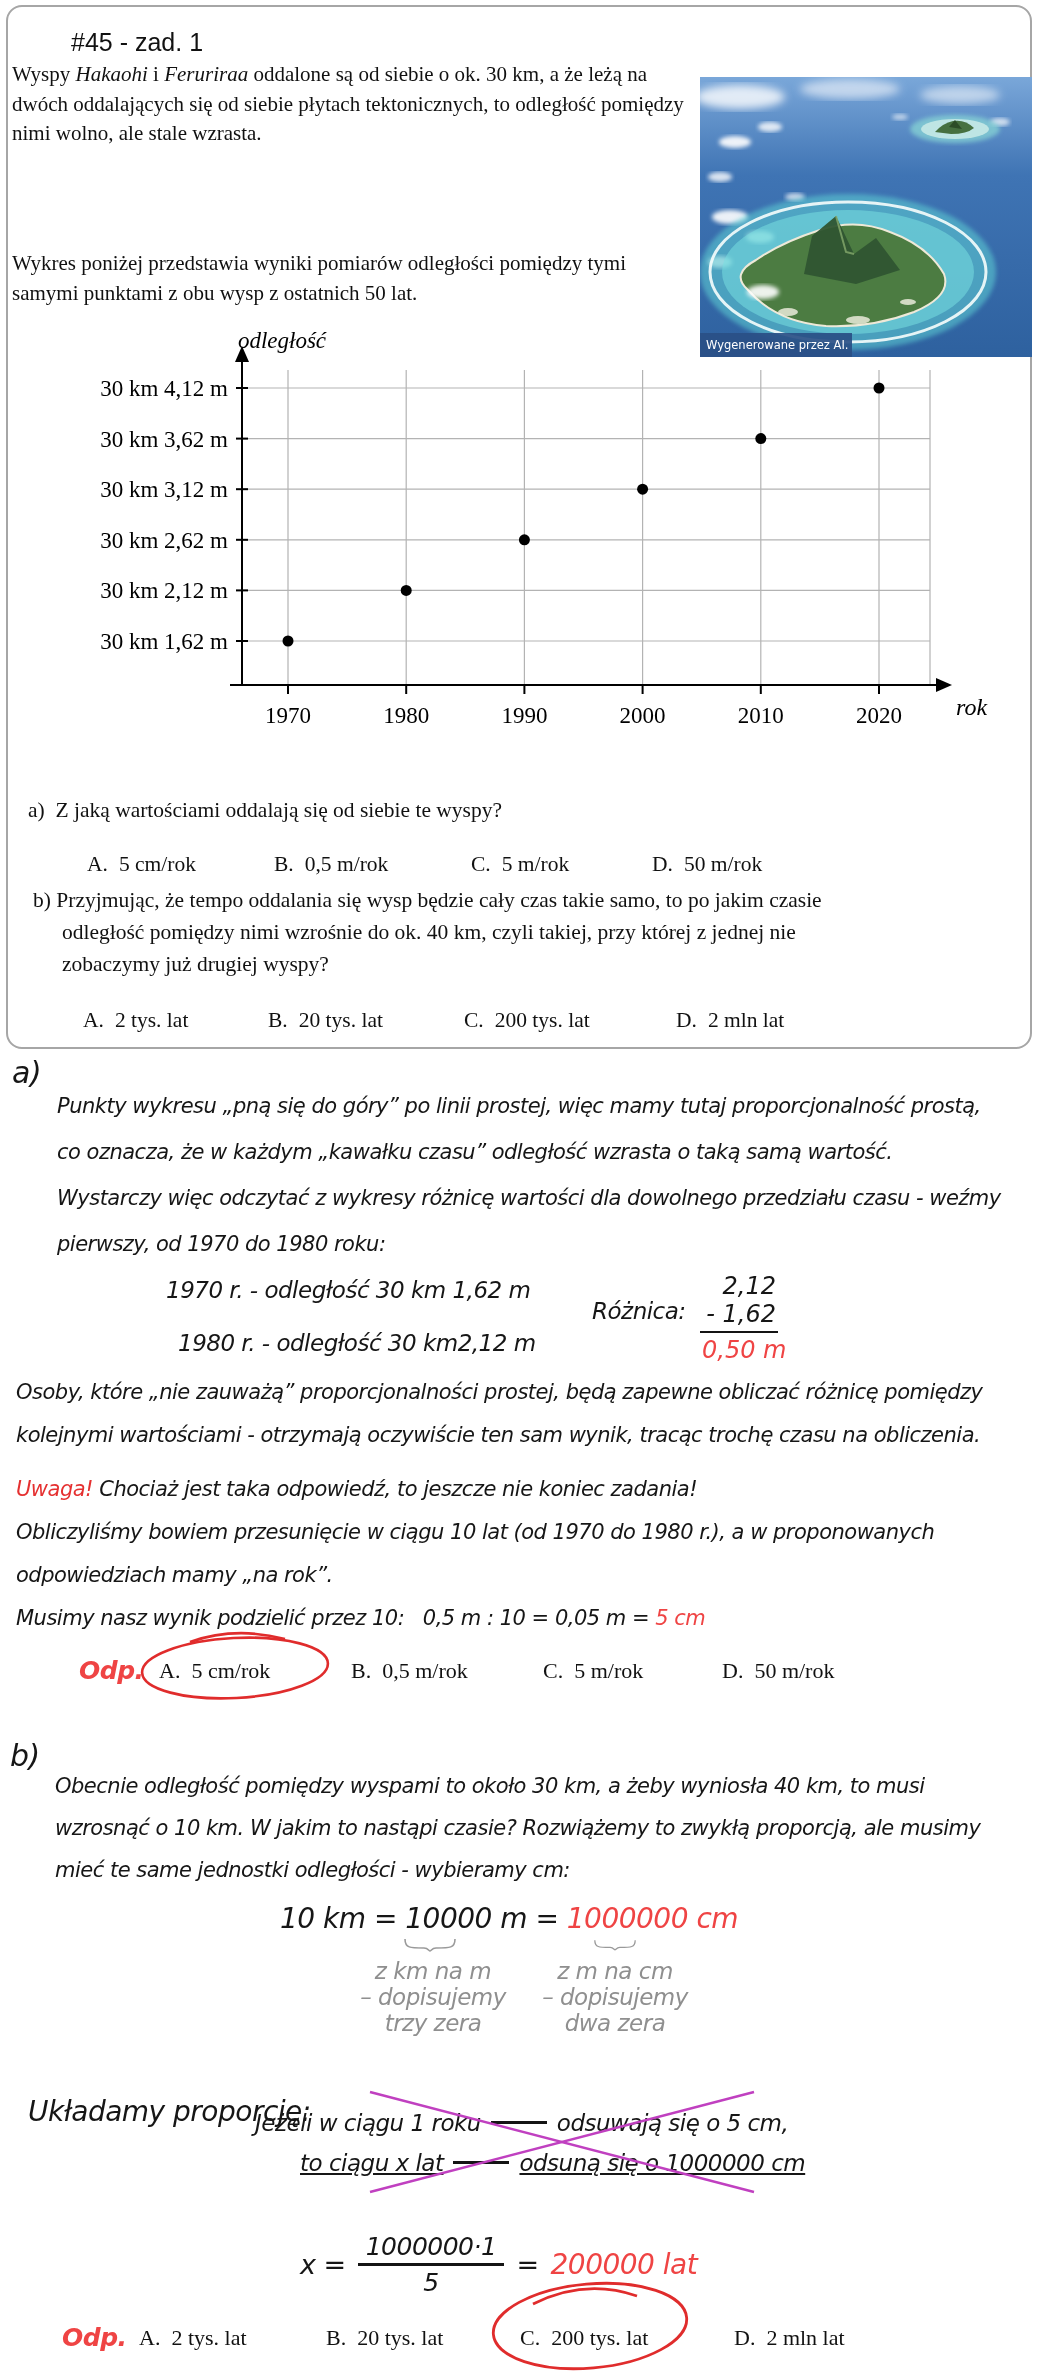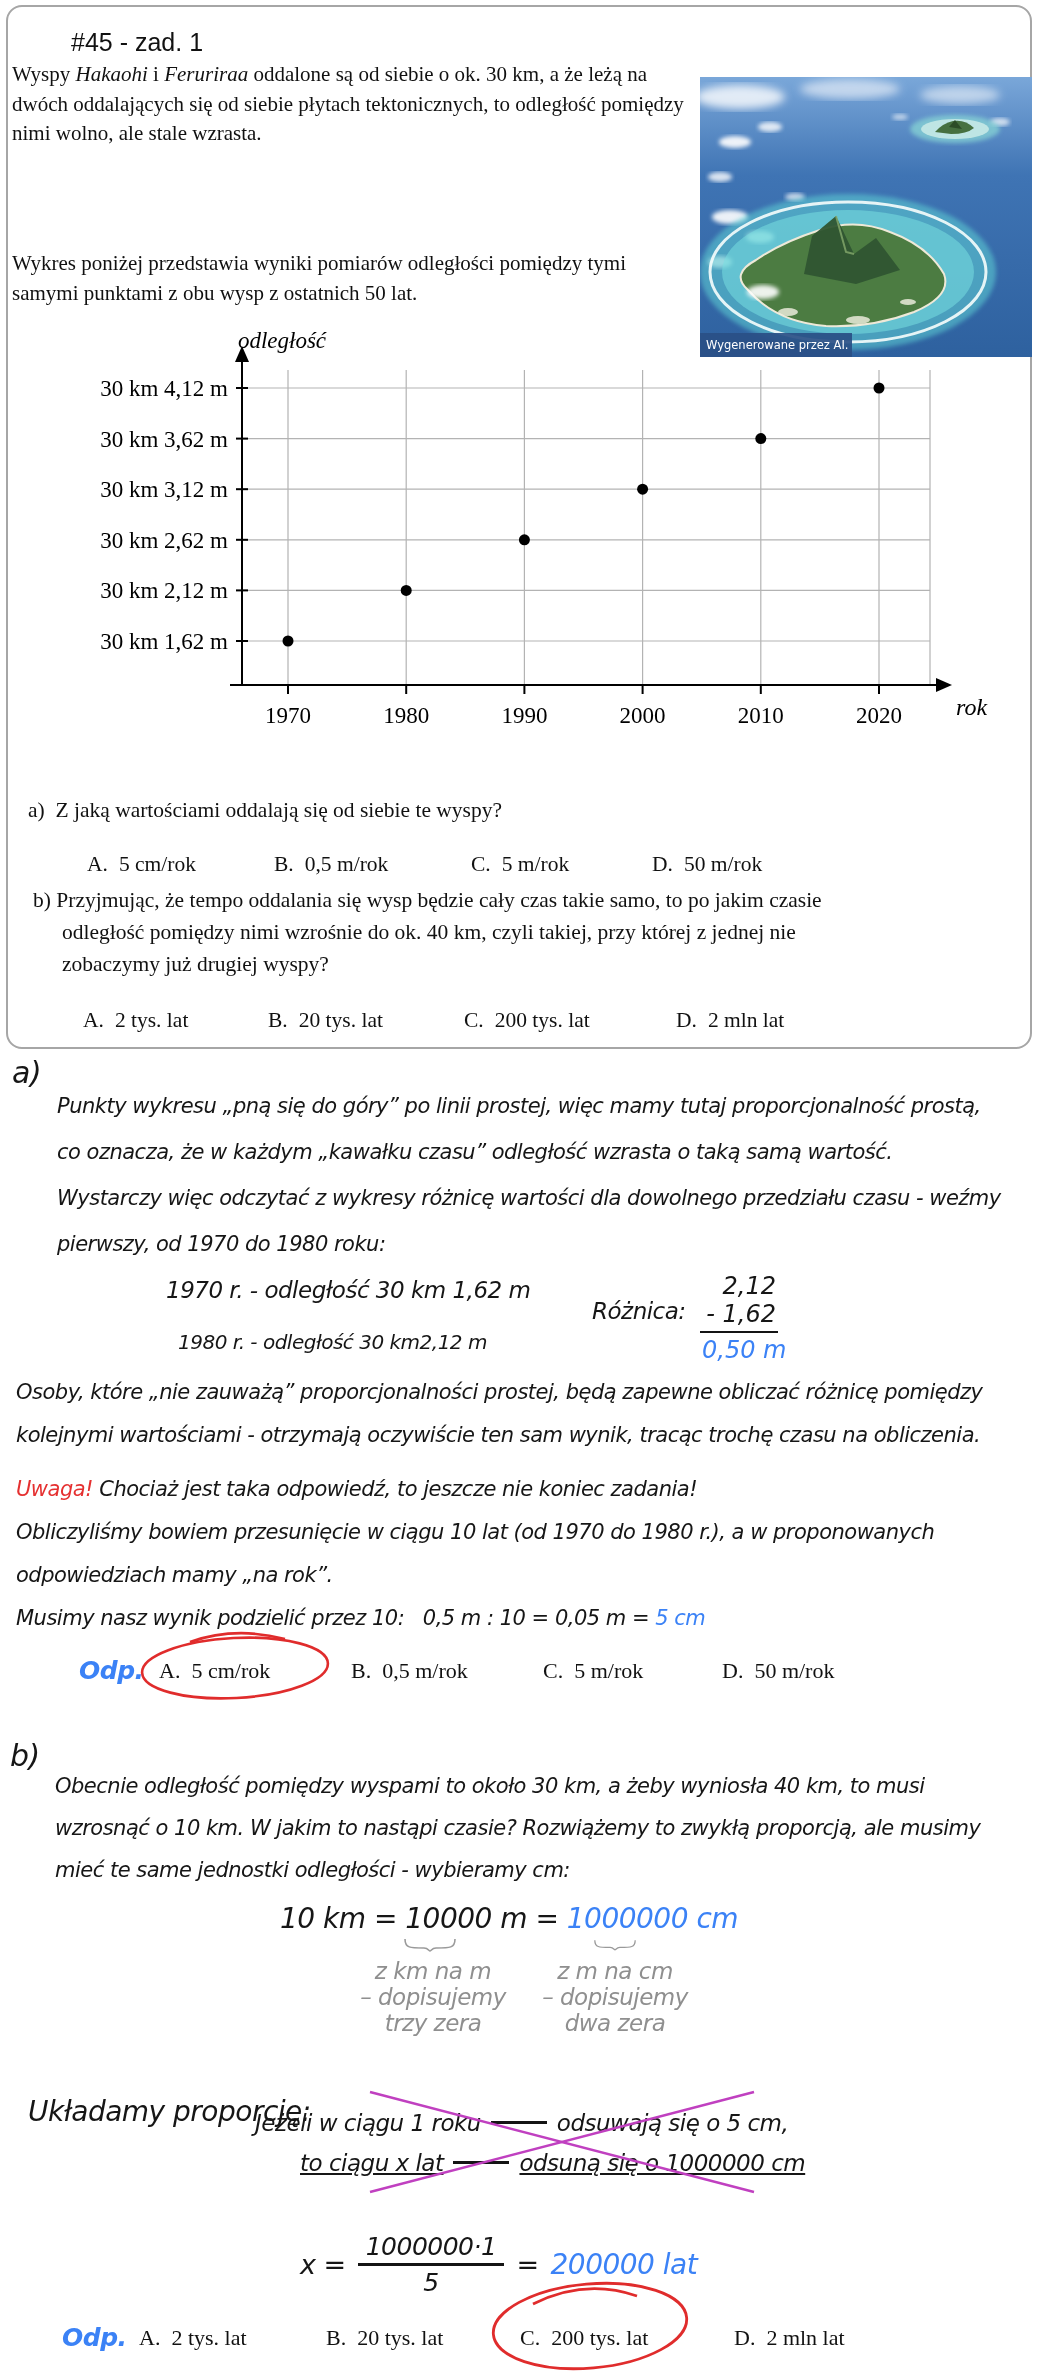--- a/index.html
+++ b/index.html
@@ -2,21 +2,21 @@
 <html><head>
 <meta charset="utf-8">
 <style>
   html,body{margin:0;padding:0;background:#fff;}
   .page{position:relative;width:1040px;height:2373px;background:#ffffff;overflow:hidden;}
   .abs{position:absolute;}
   .serif{font-family:"Liberation Serif","DejaVu Serif",serif;color:#111;}
   .sans{font-family:"Liberation Sans","DejaVu Sans",sans-serif;color:#111;}
   .hand{font-family:"DejaVu Sans","Liberation Sans",sans-serif;font-style:italic;color:#161616;
         font-size:21px;letter-spacing:-0.5px;}
-  .blue{color:#3b82f6;}
+  .blue{color:#ef4444;}
   .red{color:#e53030;}
   .gray{color:#8f8f8f;}
   .pre{white-space:pre;}
   .nowrap{white-space:nowrap;}
   .taskbox{position:absolute;left:6px;top:5px;width:1022px;height:1040px;
            border:2px solid #a6a6a6;border-radius:16px;background:#fff;}
   .title{font-size:25px;}
   .para{font-size:21px;line-height:29.5px;}
   .qtext{font-size:21.5px;}
   .optrow{position:absolute;left:0;top:0;width:1012px;height:34px;}
@@ -187,21 +187,21 @@
   <div class="abs hand" style="left:12px;top:1055px;font-size:30px;">a)</div>
 
   <div class="abs hand lh46" style="left:57px;top:1094px;">
     <div class="handline">Punkty wykresu „pną się do góry” po linii prostej, więc mamy tutaj proporcjonalność prostą,</div>
     <div class="handline">co oznacza, że w każdym „kawałku czasu” odległość wzrasta o taką samą wartość.</div>
     <div class="handline">Wystarczy więc odczytać z wykresy różnicę wartości dla dowolnego przedziału czasu - weźmy</div>
     <div class="handline">pierwszy, od 1970 do 1980 roku:</div>
   </div>
 
   <div class="abs hand handline" style="left:166px;top:1277px;font-size:23px;text-align:right;">1970 r. - odległość 30 km 1,62 m</div>
-  <div class="abs hand handline" style="left:178px;top:1330px;font-size:20px;">1980 r. - odległość 30 km2,12 m</div>
+  <div class="abs hand handline" style="left:178px;top:1330px;font-size:23px;">1980 r. - odległość 30 km2,12 m</div>
 
   <div class="abs hand" style="left:592px;top:1298px;font-size:23px;">Różnica:</div>
   <div class="abs hand subwrap" style="left:700px;top:1272px;">
     <div class="subnums">
       <div>2,12</div>
       <div>- 1,62</div>
     </div>
     <div class="subres blue">0,50 m</div>
   </div>
 

